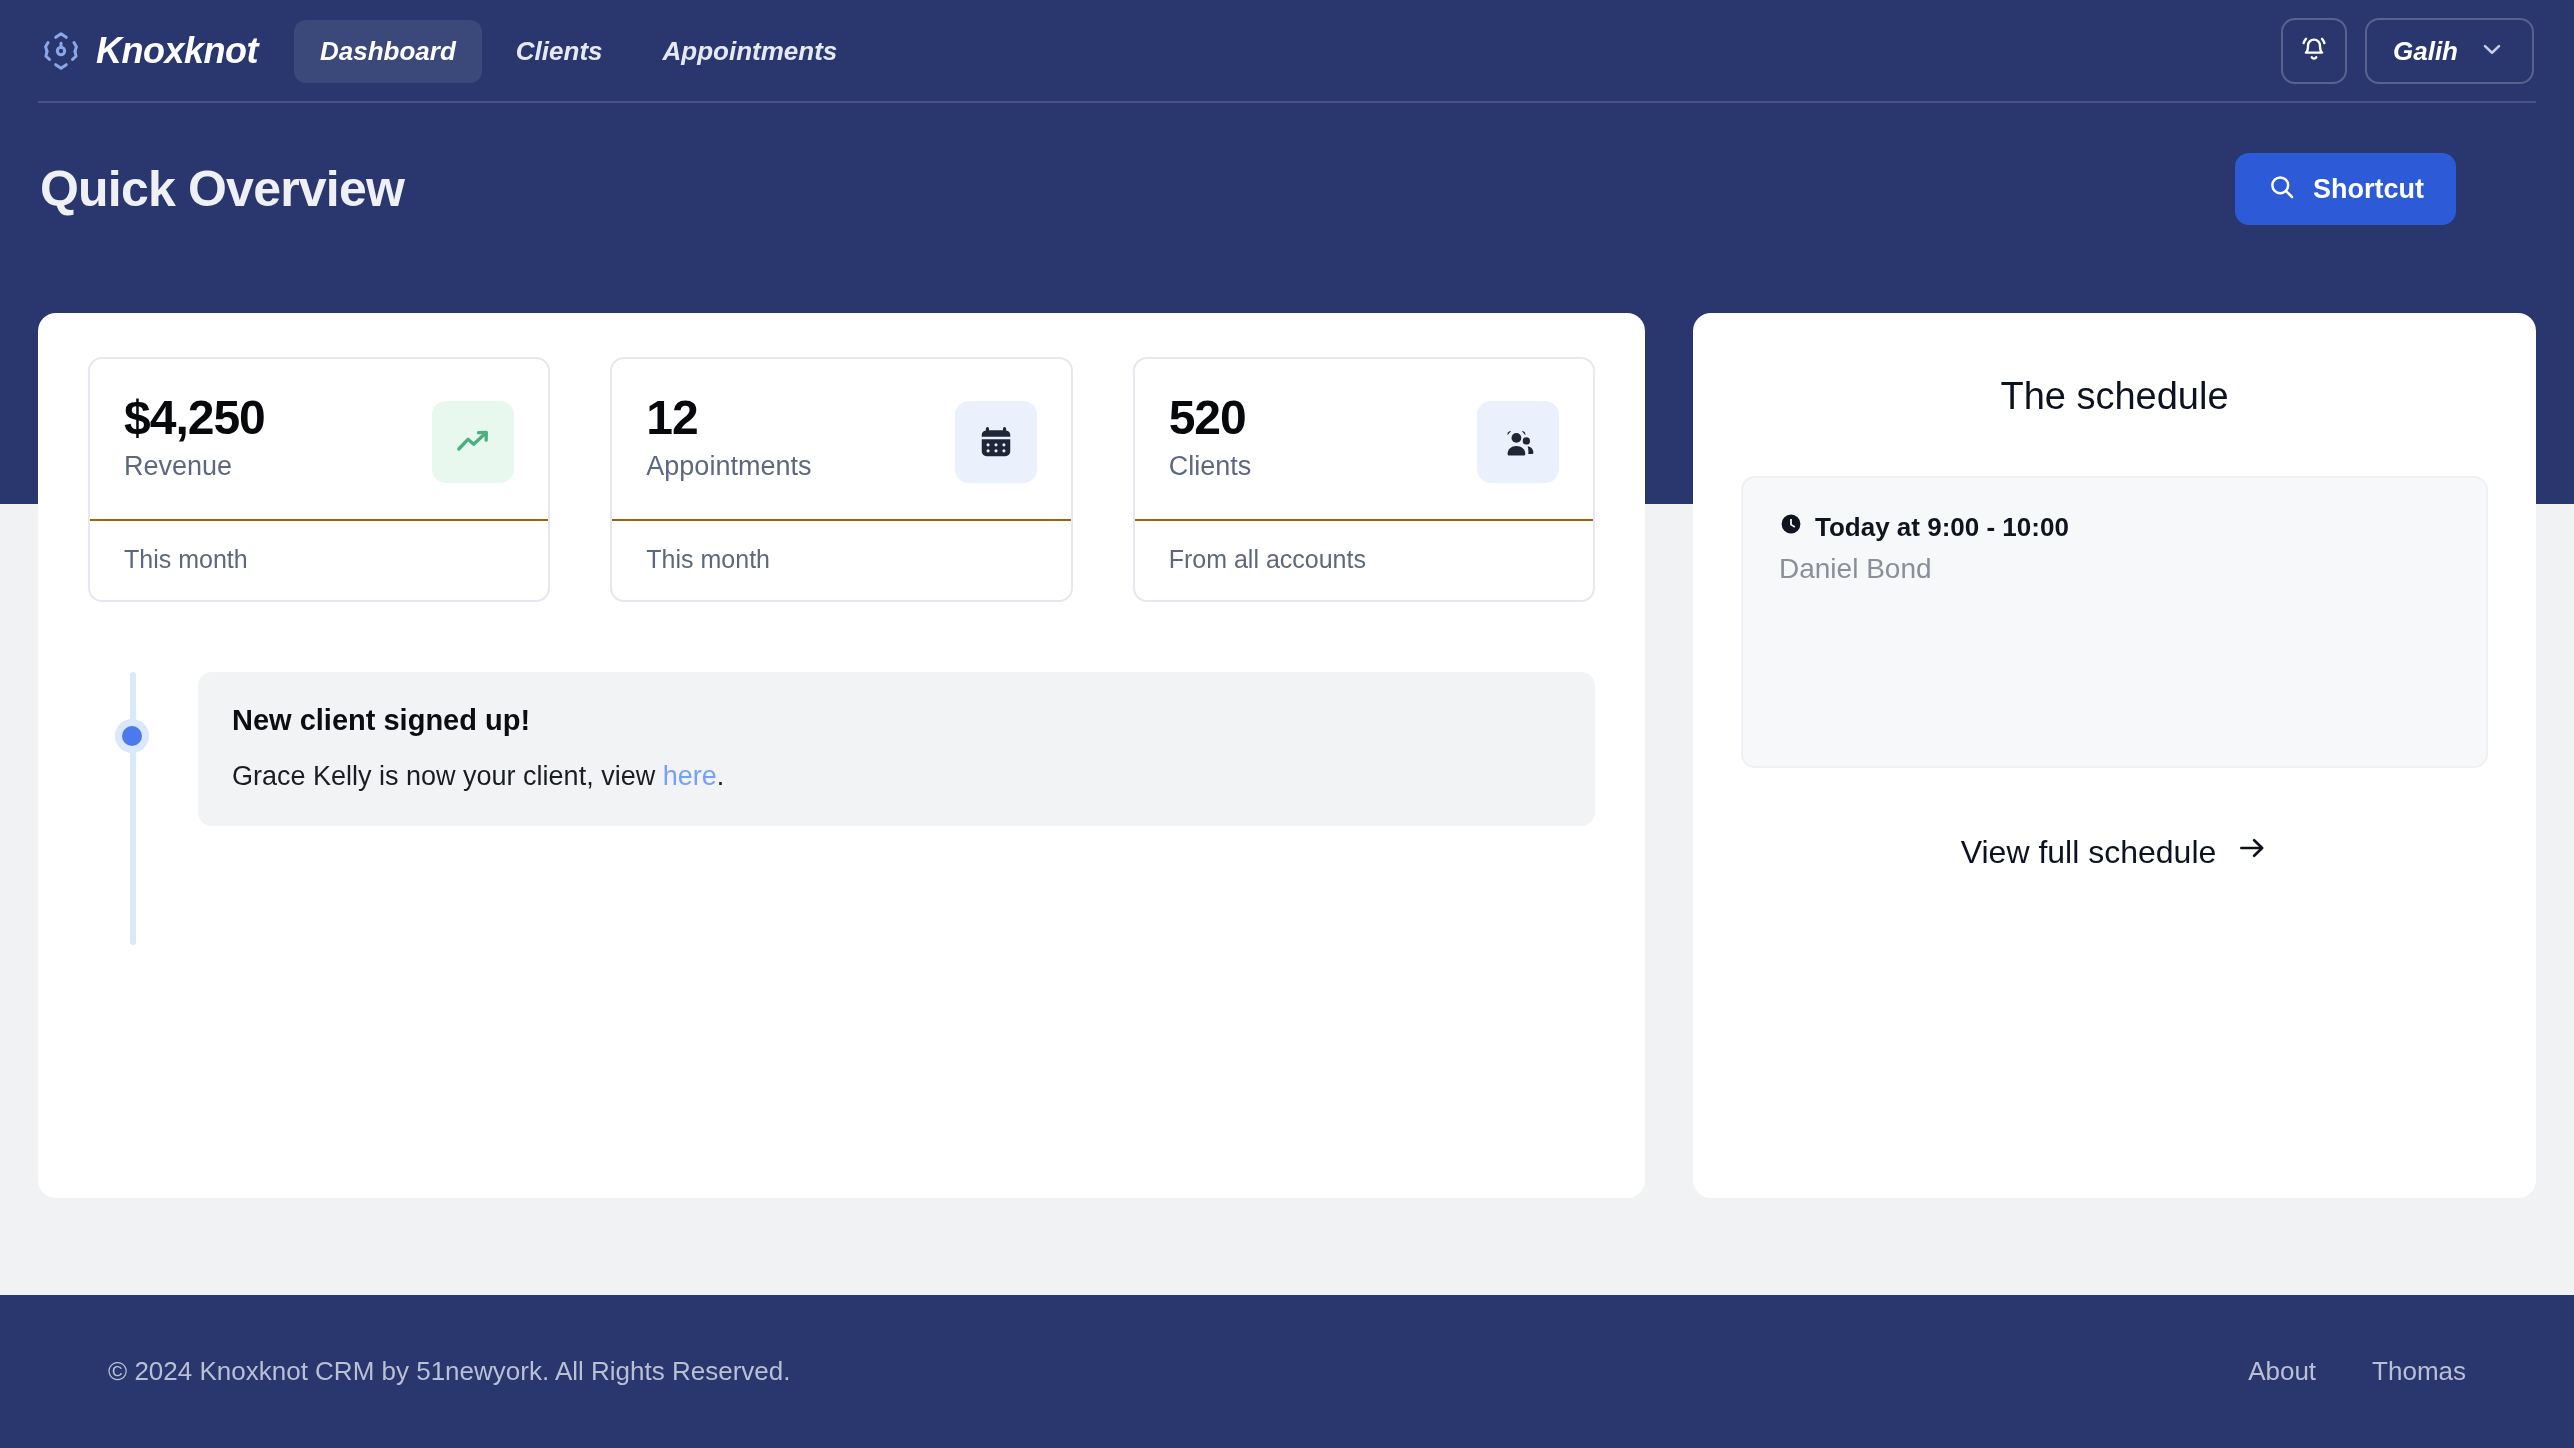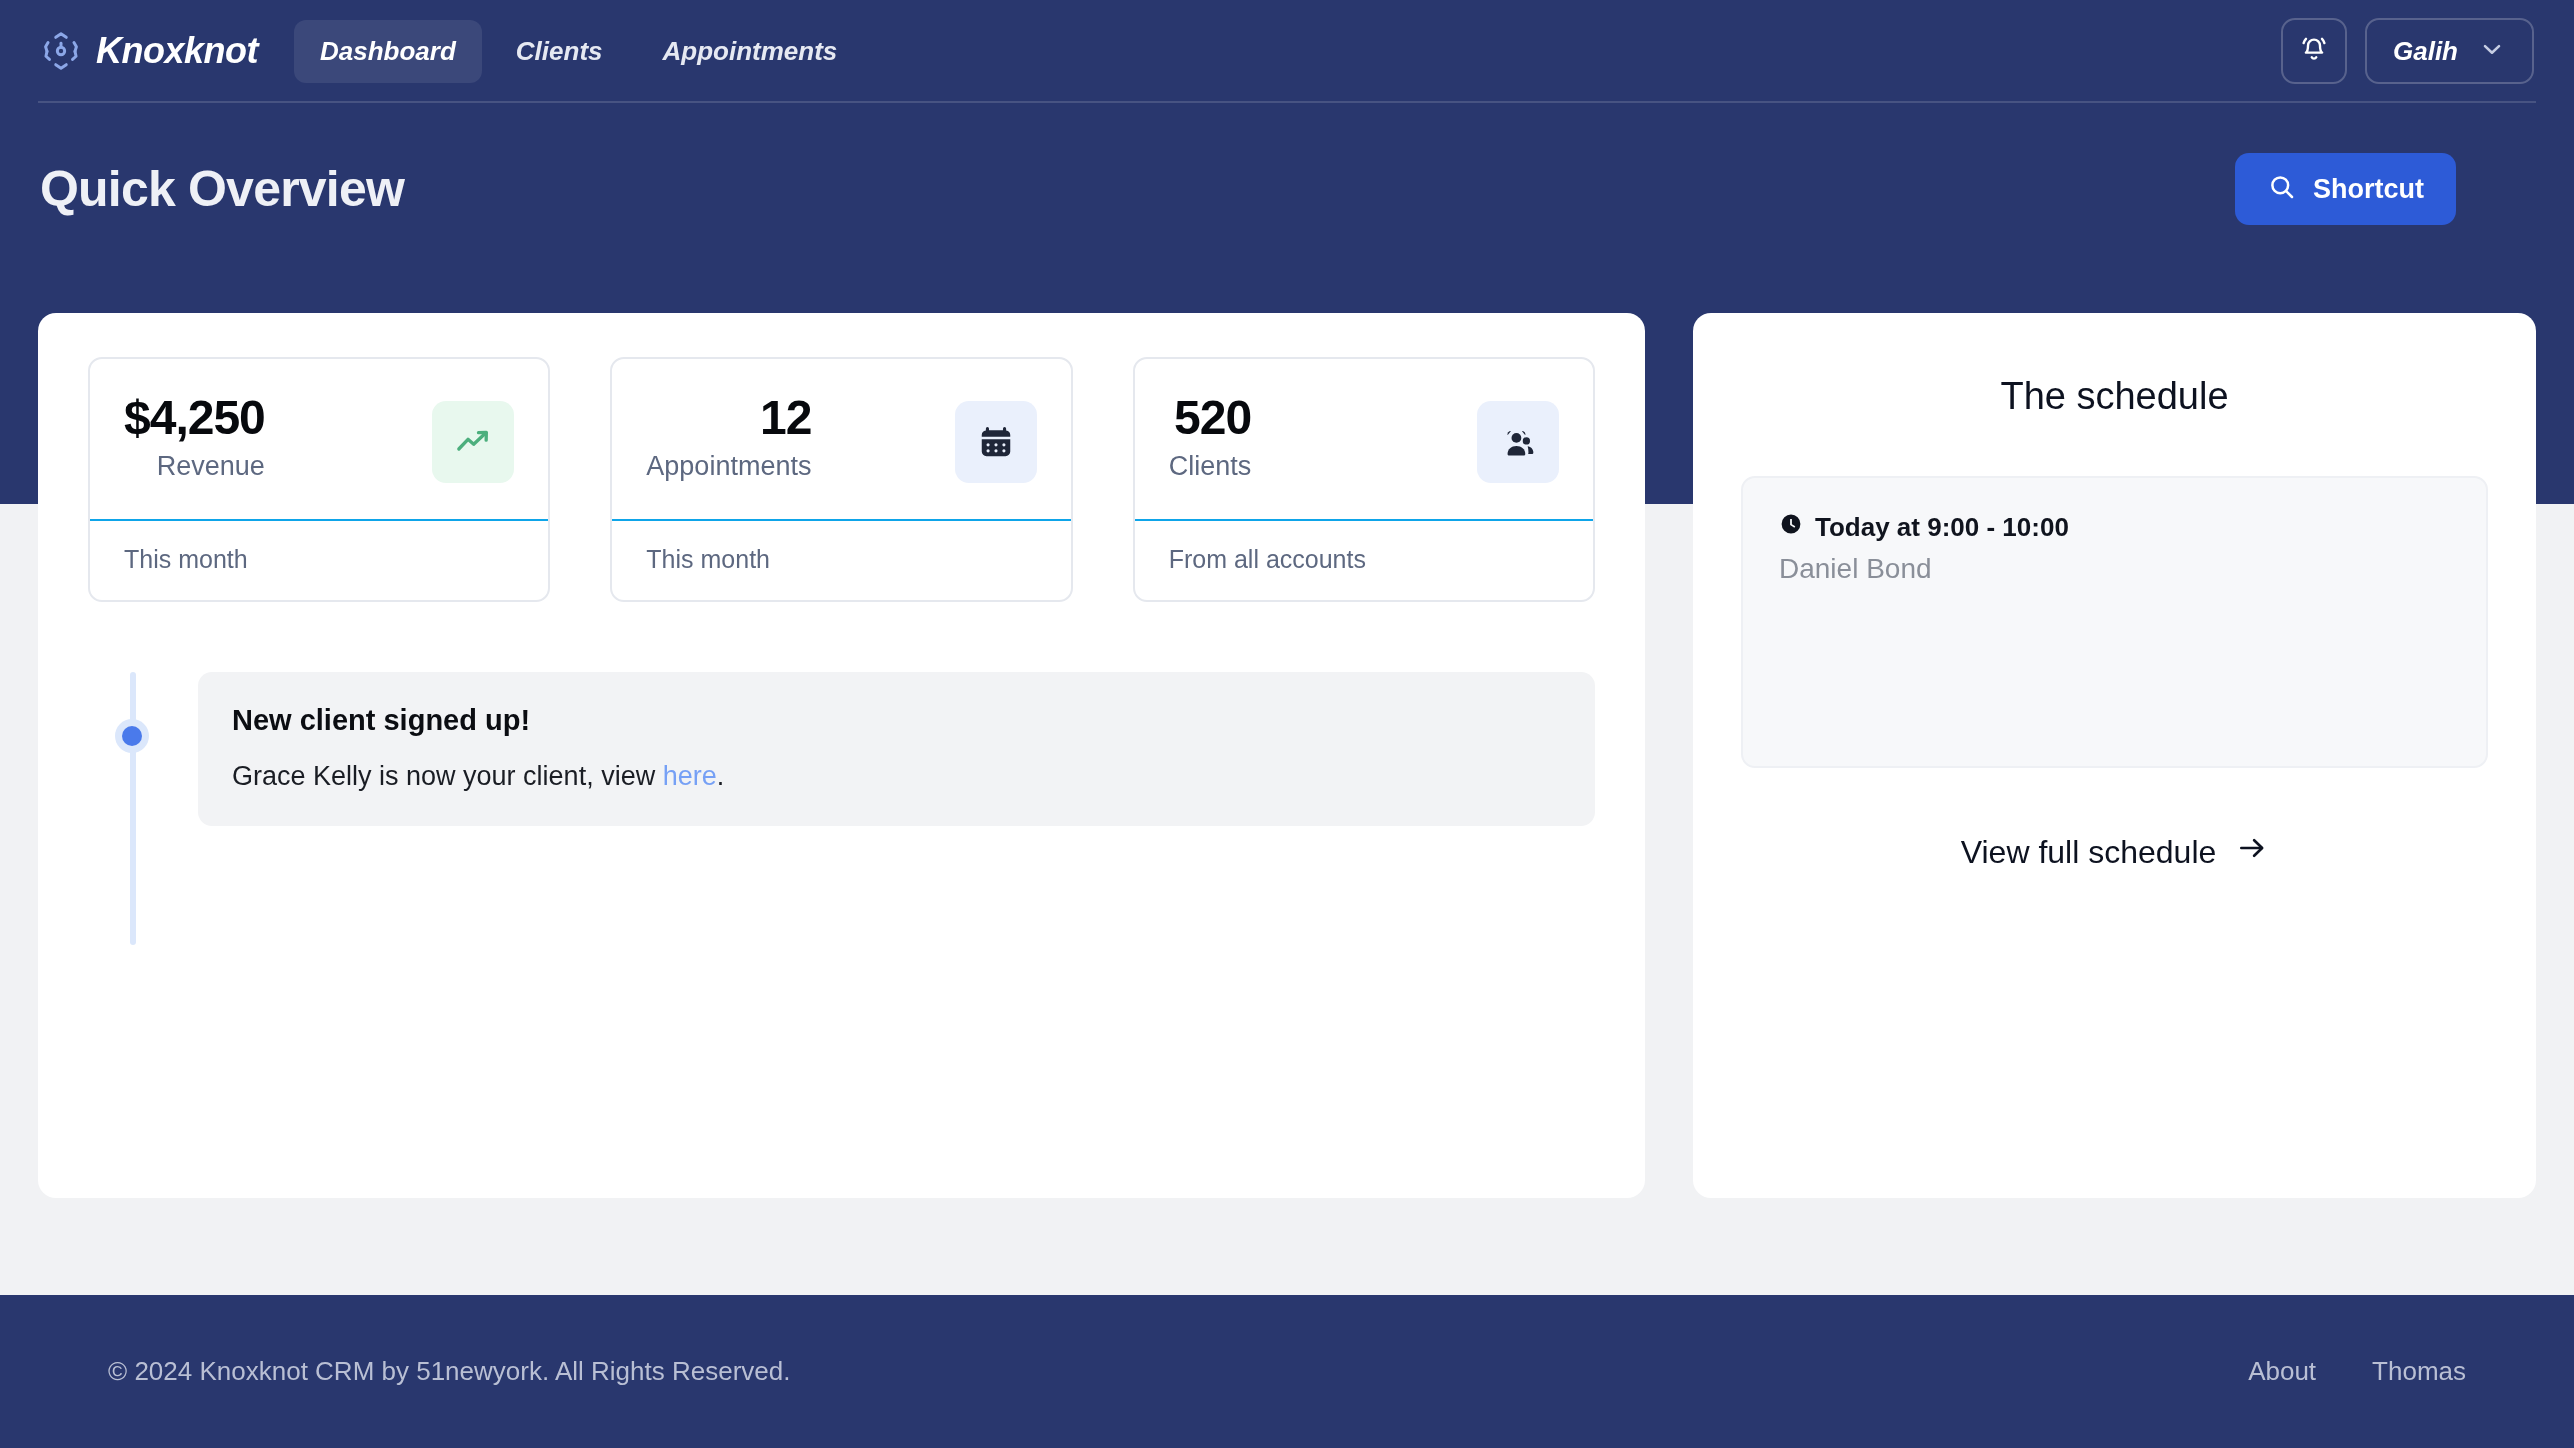--- a/index.html
+++ b/index.html
@@ -196,21 +196,20 @@
     border: 2px solid #e5e8ee;
     border-radius: 14px;
     background: #ffffff;
     overflow: hidden;
   }
   .stat-top {
     display: flex;
     align-items: flex-start;
     justify-content: space-between;
     padding: 32px 34px 36px 34px;
-    text-align: right;
   }
   .stat-value {
     font-size: 48px;
     font-weight: bold;
     color: #07090d;
     letter-spacing: -1px;
     line-height: 1.12;
   }
   .stat-label {
     font-size: 27px;
@@ -222,21 +221,21 @@
     border-radius: 14px;
     display: flex;
     align-items: center;
     justify-content: center;
     flex: none;
     margin-top: 10px;
   }
   .stat-icon.green { background: #e8f8ee; }
   .stat-icon.blue  { background: #eaf0fc; }
   .stat-foot {
-    border-top: 2px solid #0ea5e9;
+    border-top: 2px solid #a16207;
     padding: 24px 34px 26px 34px;
     font-size: 25px;
     color: #5d6880;
   }
 
   
   .timeline {
     position: relative;
     margin-top: 70px;
     padding-left: 110px;

